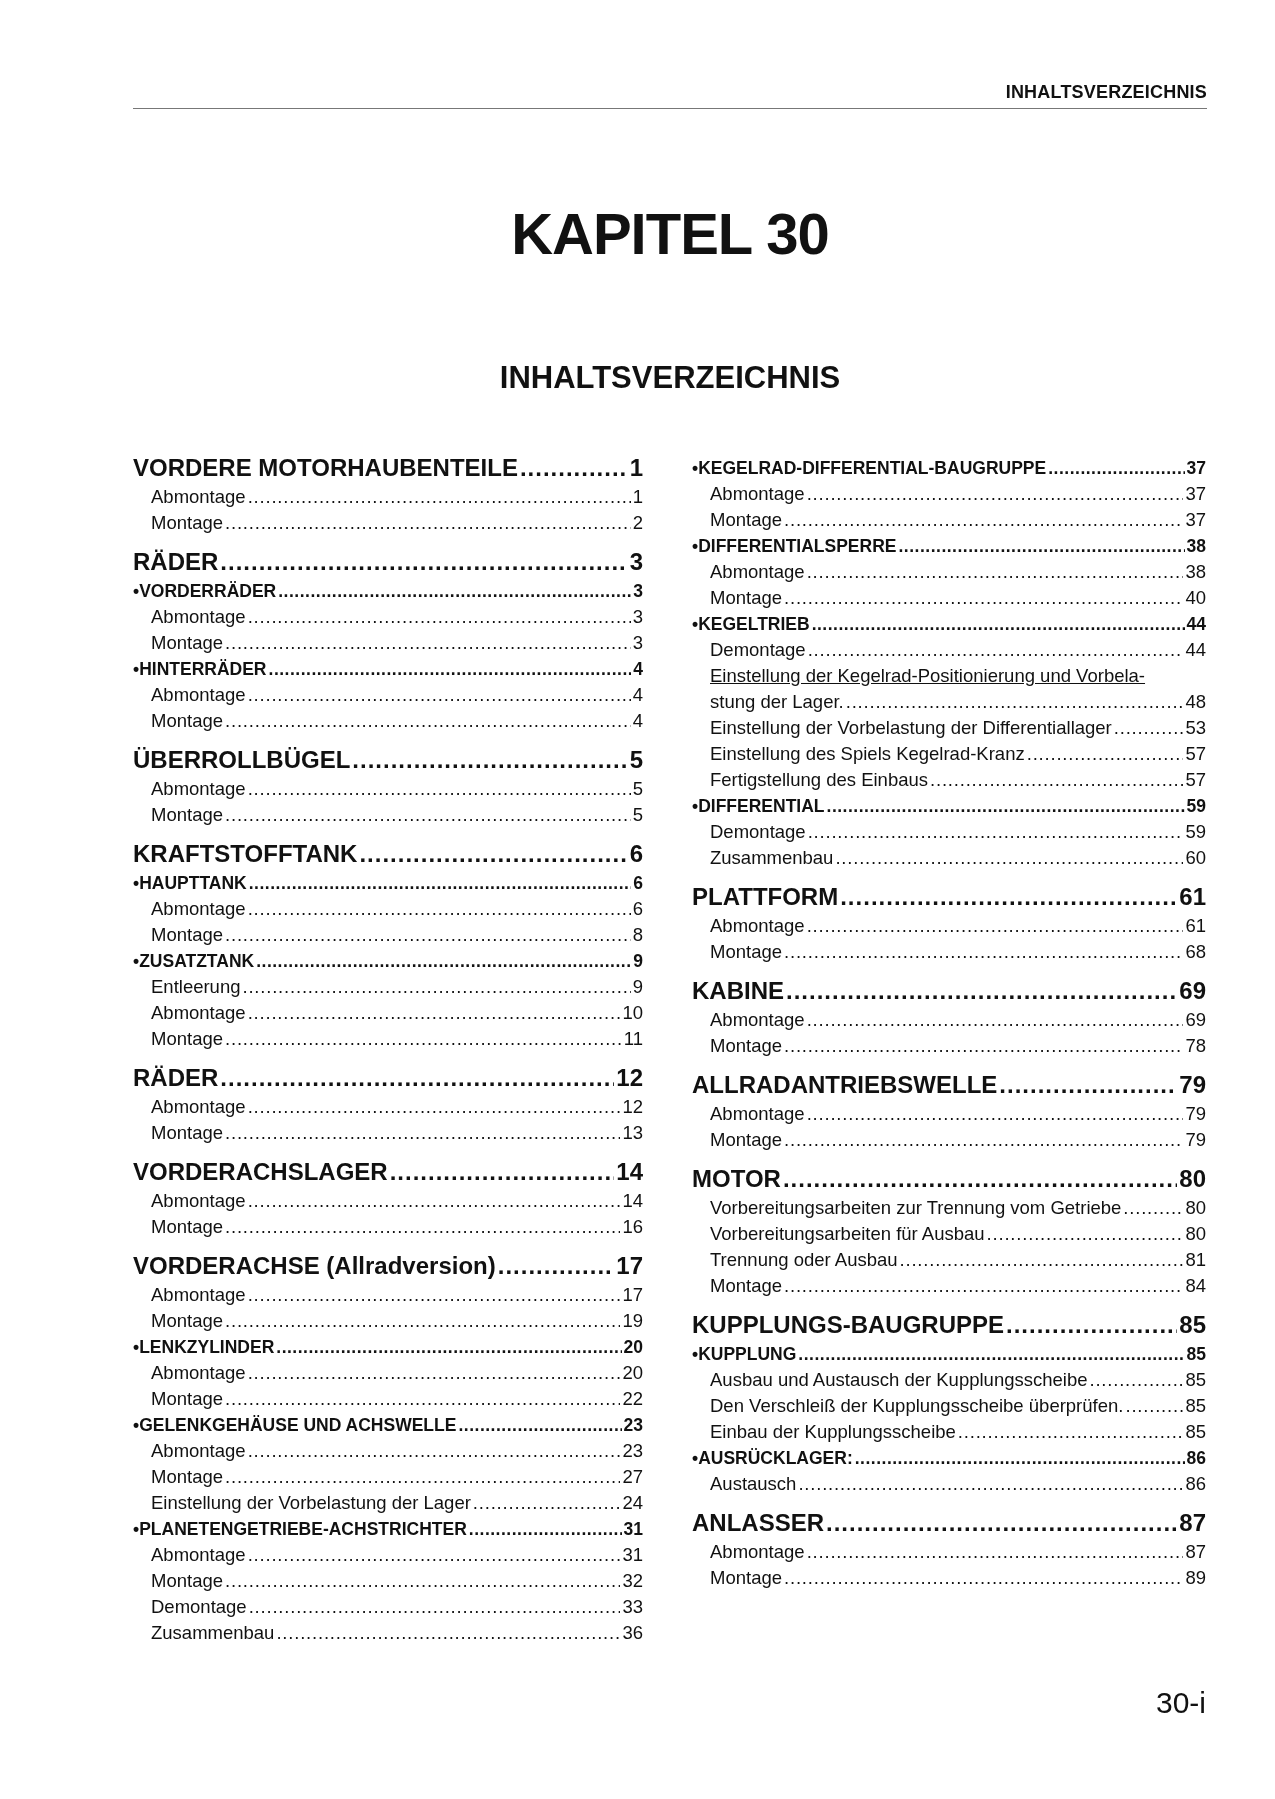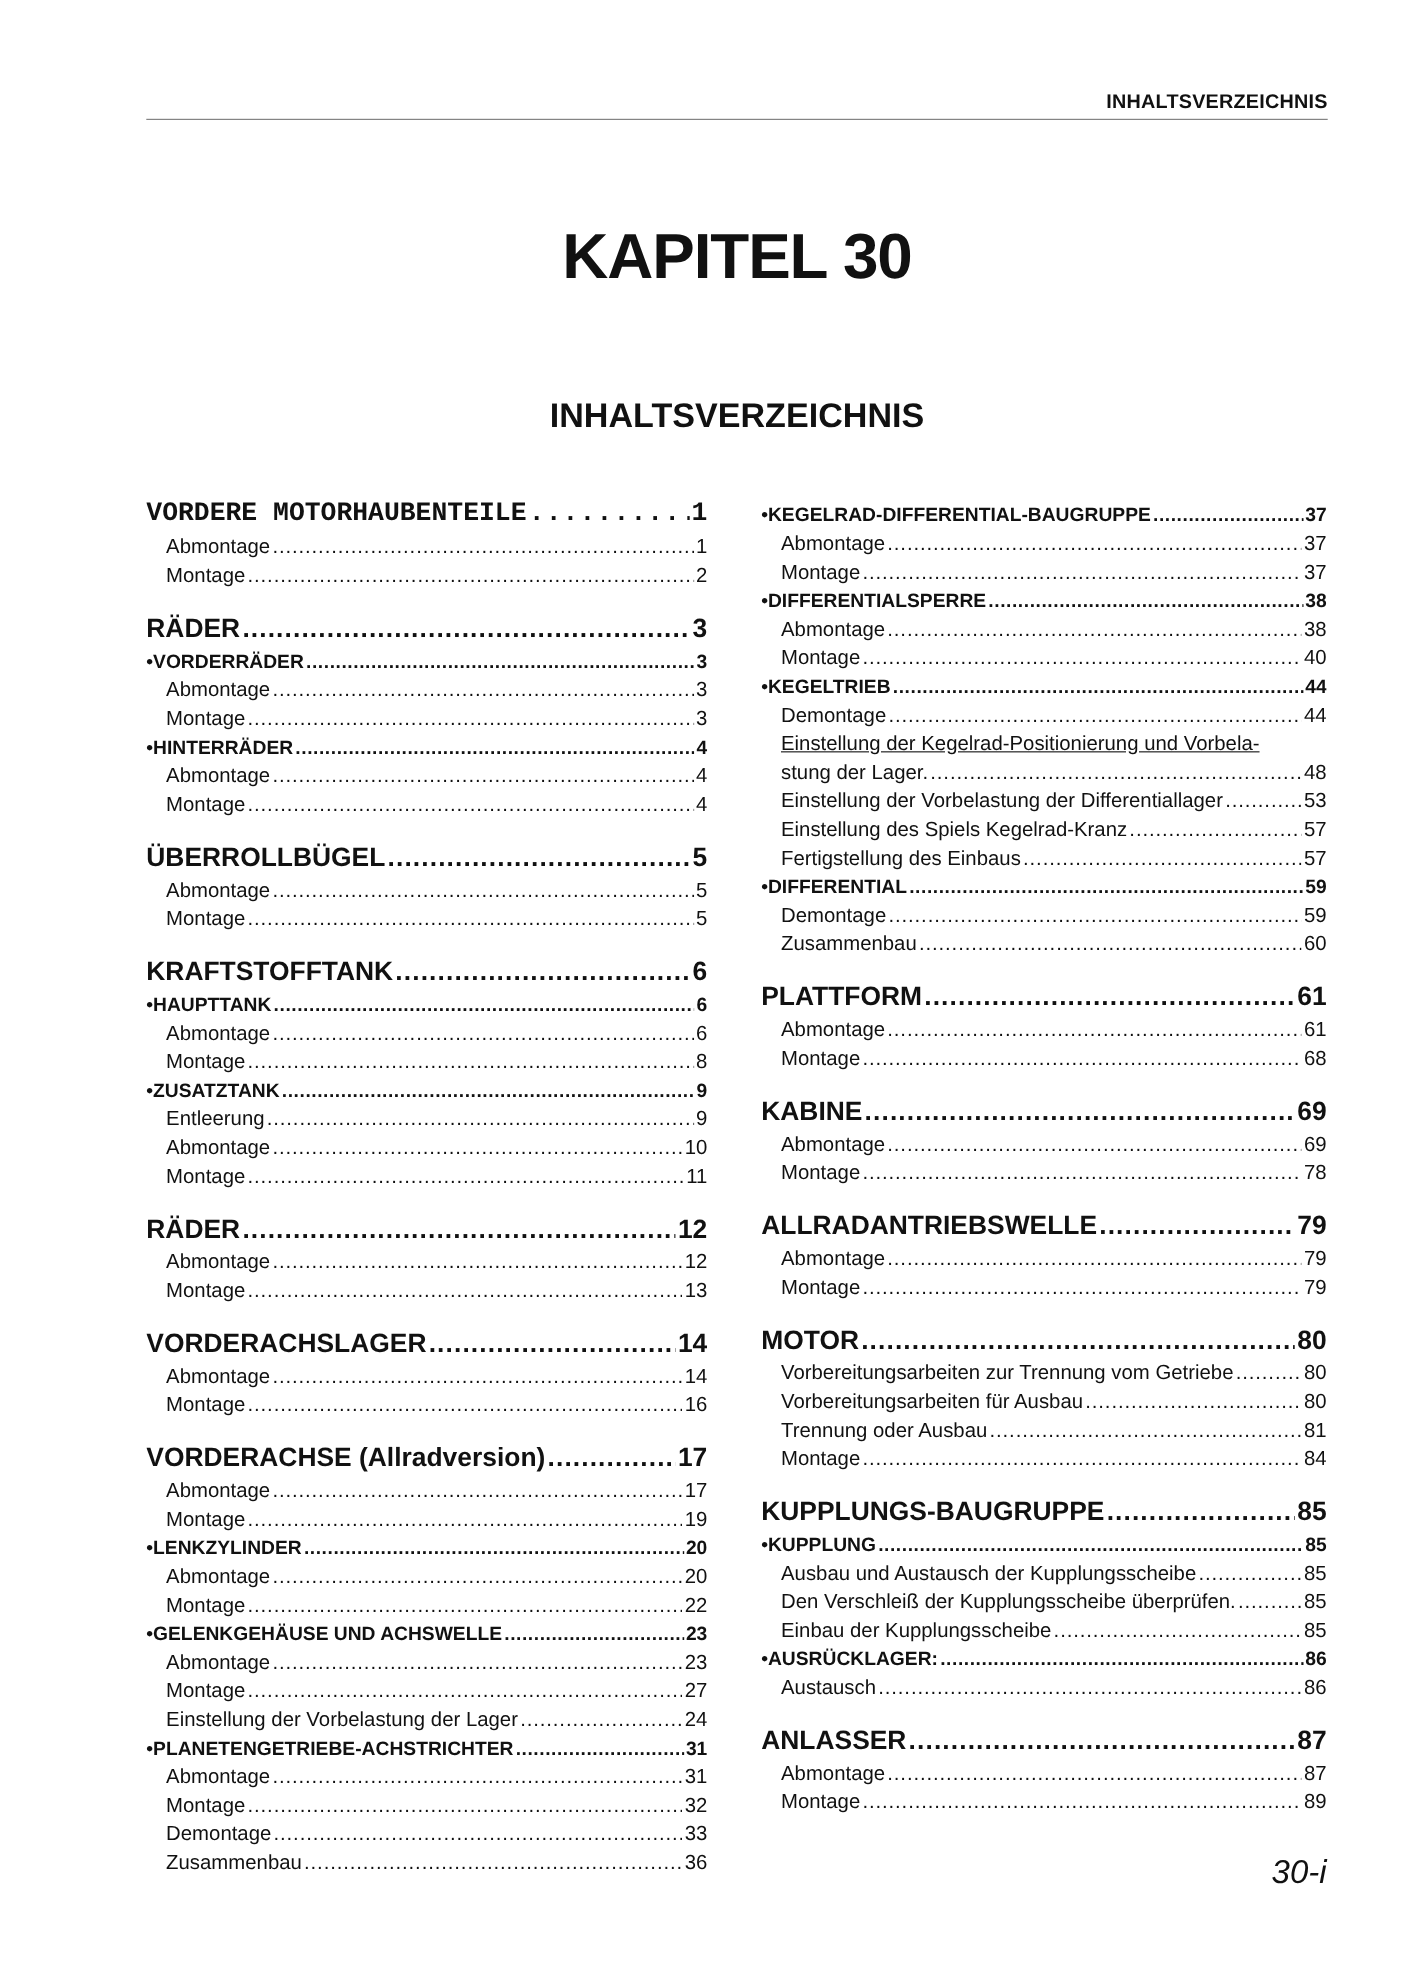--- a/index.html
+++ b/index.html
@@ -9,29 +9,29 @@
   .chapter-title { position: absolute; left: 0; width: 1340px; top: 200px; text-align: center; font-weight: bold; font-size: 58px; letter-spacing: -1px; }
   .toc-title { position: absolute; left: 0; width: 1340px; top: 360px; text-align: center; font-weight: bold; font-size: 31px; }
   .col { position: absolute; top: 452px; width: 510px; }
   .col-left { left: 133px; }
   .col-right { left: 692px; top: 455px; width: 514px; }
   .entry { display: flex; align-items: baseline; white-space: nowrap; overflow: hidden; }
   .entry .label { flex: 0 0 auto; }
   .entry .dots { flex: 1 1 auto; overflow: hidden; margin: 0 2px; }
   .entry .dots::after { content: "..............................................................................................................................................................................................................................................................................................."; letter-spacing: 0.5px; }
   .entry .page { flex: 0 0 auto; text-align: right; }
-  .entry.lvl1 { font-weight: bold; font-size: 24px; line-height: 32px; margin-top: 20px; }
-  .entry.lvl1.first { margin-top: 0; font-family: Liberation Mono, monospace; }
+  .entry.lvl1 { font-weight: bold; font-size: 24px; line-height: 32px; margin-top: 10px; }
+  .entry.lvl1.first { margin-top: 0; }
   .entry.lvl1 .dots::after { letter-spacing: 1px; }
   .entry.lvl2 { font-weight: bold; font-size: 17.5px; line-height: 26px; }
   .entry.lvl2 .bullet { display: inline-block; width: 18px; }
   .entry.lvl3 { font-size: 18.5px; line-height: 26px; padding-left: 18px; }
   .entry.lvl3 .dots::after { letter-spacing: 0.8px; }
   .wrapline { font-size: 18.5px; line-height: 26px; padding-left: 18px; white-space: nowrap; text-decoration: underline; }
-  .page-number { position: absolute; right: 69px; top: 1686px; font-size: 30px; font-style: italic; }
+  .page-number { position: absolute; right: 69px; top: 1686px; font-size: 30px; }
 </style>
 </head>
 <body>
 
 <div class="running-header">
   <span>INHALTSVERZEICHNIS</span>
 </div>
 
 <div class="chapter-title">KAPITEL 30</div>
 <div class="toc-title">INHALTSVERZEICHNIS</div>

